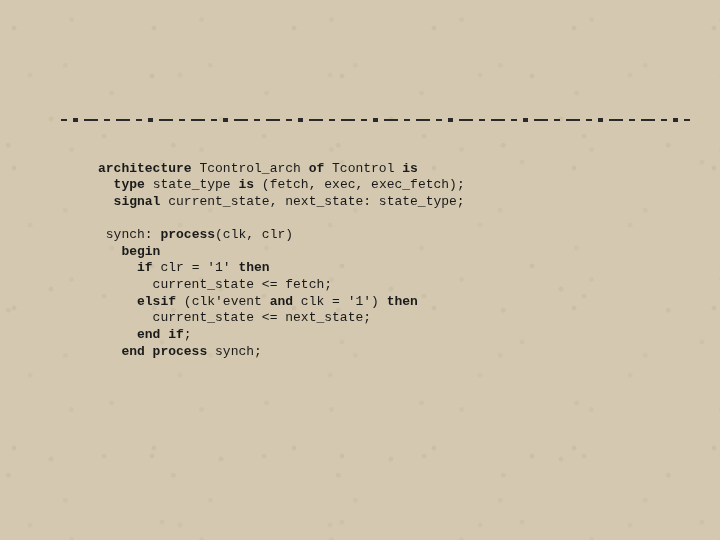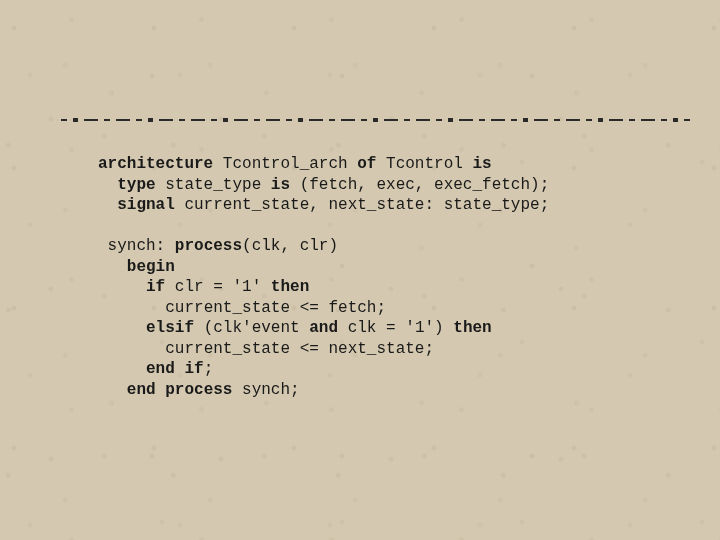--- a/index.html
+++ b/index.html
@@ -39,22 +39,22 @@
   .rule-inner{
     white-space:nowrap;
     display:flex;align-items:center;
     gap:0;
   }
   .sq{width:5px;height:5px;background:#2a2a2a;display:inline-block;margin:0 3px}
   .dash{width:14px;height:2px;background:#2a2a2a;display:inline-block;margin:0 3px}
   .sdash{width:6px;height:2px;background:#2a2a2a;display:inline-block;margin:0 3px}
   .code{
     position:absolute;
-    left:98px;top:134px;
-    font-size:16px;
+    left:98px;top:144px;
+    font-size:13px;
     line-height:1.28;
     color:#1a1a1a;
     white-space:pre;
   }
   .kw{font-weight:bold}
 </style>
 </head>
 <body>
 
 <div class="texture"></div>

